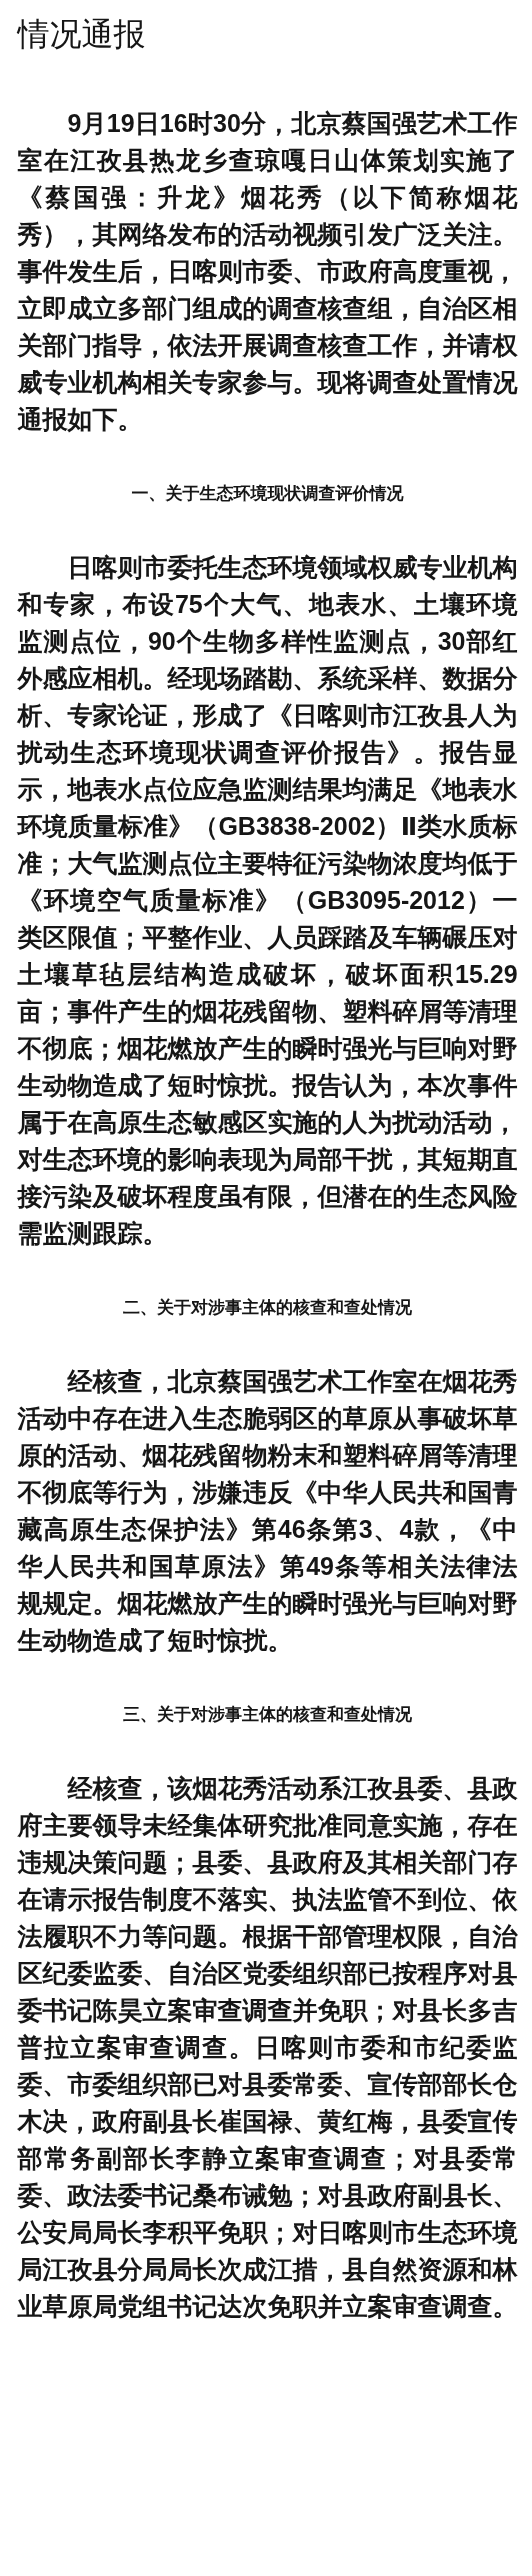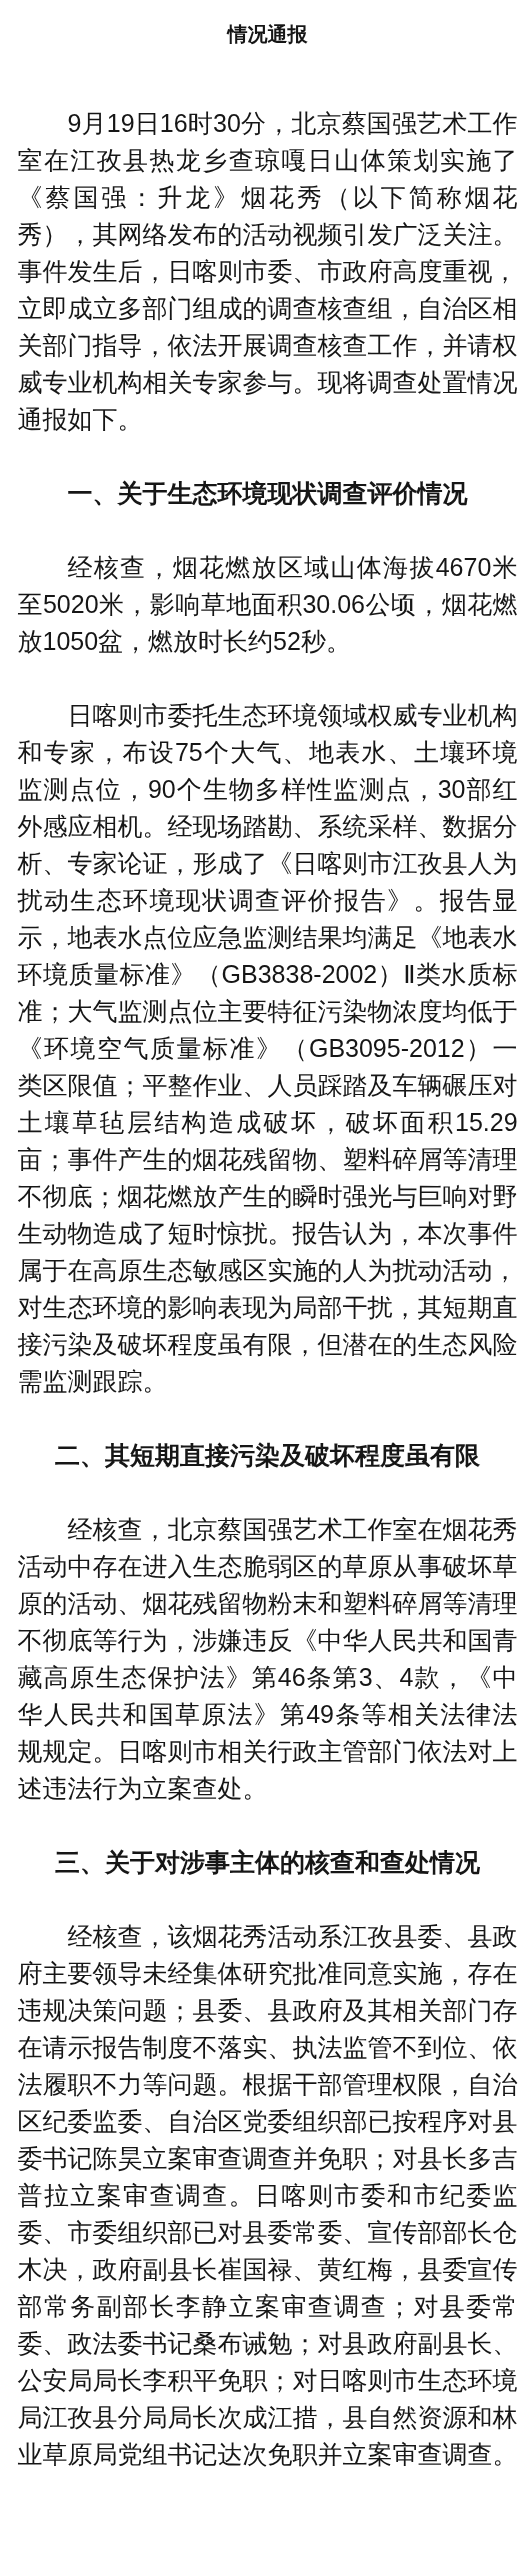--- a/index.html
+++ b/index.html
@@ -15,57 +15,57 @@
     background: #ffffff;
     color: #161616;
     font-family: "Liberation Sans", "DejaVu Sans", sans-serif;
     font-size: 25px;
     line-height: 37px;
     padding: 15.5px 14.4px 23px 17.5px;
     overflow: hidden;
   }
   .doc-title {
     margin: 0 0 52px 0;
-    font-size: 20px;
-    font-weight: bold;
-    text-align: center;
+    font-size: 32px;
+    font-weight: normal;
+    text-align: left;
     line-height: 37px;
   }
   .section-heading {
     margin: 0 0 37px 0;
-    font-size: 25px;
+    font-size: 17px;
     font-weight: bold;
     text-align: center;
     line-height: 37px;
   }
   p.body-para {
     margin: 0 0 37px 0;
     text-align: justify;
     text-indent: 2em;
     word-break: break-all;
+    font-weight: bold;
   }
 </style>
 </head>
 <body>
 
 <div class="page">
 
   <h1 class="doc-title">情况通报</h1>
 
   <p class="body-para">9月19日16时30分，北京蔡国强艺术工作室在江孜县热龙乡查琼嘎日山体策划实施了《蔡国强：升龙》烟花秀（以下简称烟花秀），其网络发布的活动视频引发广泛关注。事件发生后，日喀则市委、市政府高度重视，立即成立多部门组成的调查核查组，自治区相关部门指导，依法开展调查核查工作，并请权威专业机构相关专家参与。现将调查处置情况通报如下。</p>
 
   <h2 class="section-heading">一、关于生态环境现状调查评价情况</h2>
 
-  <p class="body-para">经核查，烟花燃放区域山体海拔4670米至5020米，影响草地面积30.06公顷，烟花燃放1050盆，燃放时长约52秒。</p>
 
   <p class="body-para">日喀则市委托生态环境领域权威专业机构和专家，布设75个大气、地表水、土壤环境监测点位，90个生物多样性监测点，30部红外感应相机。经现场踏勘、系统采样、数据分析、专家论证，形成了《日喀则市江孜县人为扰动生态环境现状调查评价报告》。报告显示，地表水点位应急监测结果均满足《地表水环境质量标准》（GB3838-2002）Ⅱ类水质标准；大气监测点位主要特征污染物浓度均低于《环境空气质量标准》（GB3095-2012）一类区限值；平整作业、人员踩踏及车辆碾压对土壤草毡层结构造成破坏，破坏面积15.29亩；事件产生的烟花残留物、塑料碎屑等清理不彻底；烟花燃放产生的瞬时强光与巨响对野生动物造成了短时惊扰。报告认为，本次事件属于在高原生态敏感区实施的人为扰动活动，对生态环境的影响表现为局部干扰，其短期直接污染及破坏程度虽有限，但潜在的生态风险需监测跟踪。</p>
 
-  <h2 class="section-heading">二、其短期直接污染及破坏程度虽有限</h2>
+  <h2 class="section-heading">二、关于对涉事主体的核查和查处情况</h2>
 
-  <p class="body-para">经核查，北京蔡国强艺术工作室在烟花秀活动中存在进入生态脆弱区的草原从事破坏草原的活动、烟花残留物粉末和塑料碎屑等清理不彻底等行为，涉嫌违反《中华人民共和国青藏高原生态保护法》第46条第3、4款，《中华人民共和国草原法》第49条等相关法律法规规定。日喀则市相关行政主管部门依法对上述违法行为立案查处。</p>
+  <p class="body-para">经核查，北京蔡国强艺术工作室在烟花秀活动中存在进入生态脆弱区的草原从事破坏草原的活动、烟花残留物粉末和塑料碎屑等清理不彻底等行为，涉嫌违反《中华人民共和国青藏高原生态保护法》第46条第3、4款，《中华人民共和国草原法》第49条等相关法律法规规定。烟花燃放产生的瞬时强光与巨响对野生动物造成了短时惊扰。</p>
 
 
   <h2 class="section-heading">三、关于对涉事主体的核查和查处情况</h2>
 
   <p class="body-para">经核查，该烟花秀活动系江孜县委、县政府主要领导未经集体研究批准同意实施，存在违规决策问题；县委、县政府及其相关部门存在请示报告制度不落实、执法监管不到位、依法履职不力等问题。根据干部管理权限，自治区纪委监委、自治区党委组织部已按程序对县委书记陈昊立案审查调查并免职；对县长多吉普拉立案审查调查。日喀则市委和市纪委监委、市委组织部已对县委常委、宣传部部长仓木决，政府副县长崔国禄、黄红梅，县委宣传部常务副部长李静立案审查调查；对县委常委、政法委书记桑布诫勉；对县政府副县长、公安局局长李积平免职；对日喀则市生态环境局江孜县分局局长次成江措，县自然资源和林业草原局党组书记达次免职并立案审查调查。</p>
 
 </div>
 
 
 </body></html>

